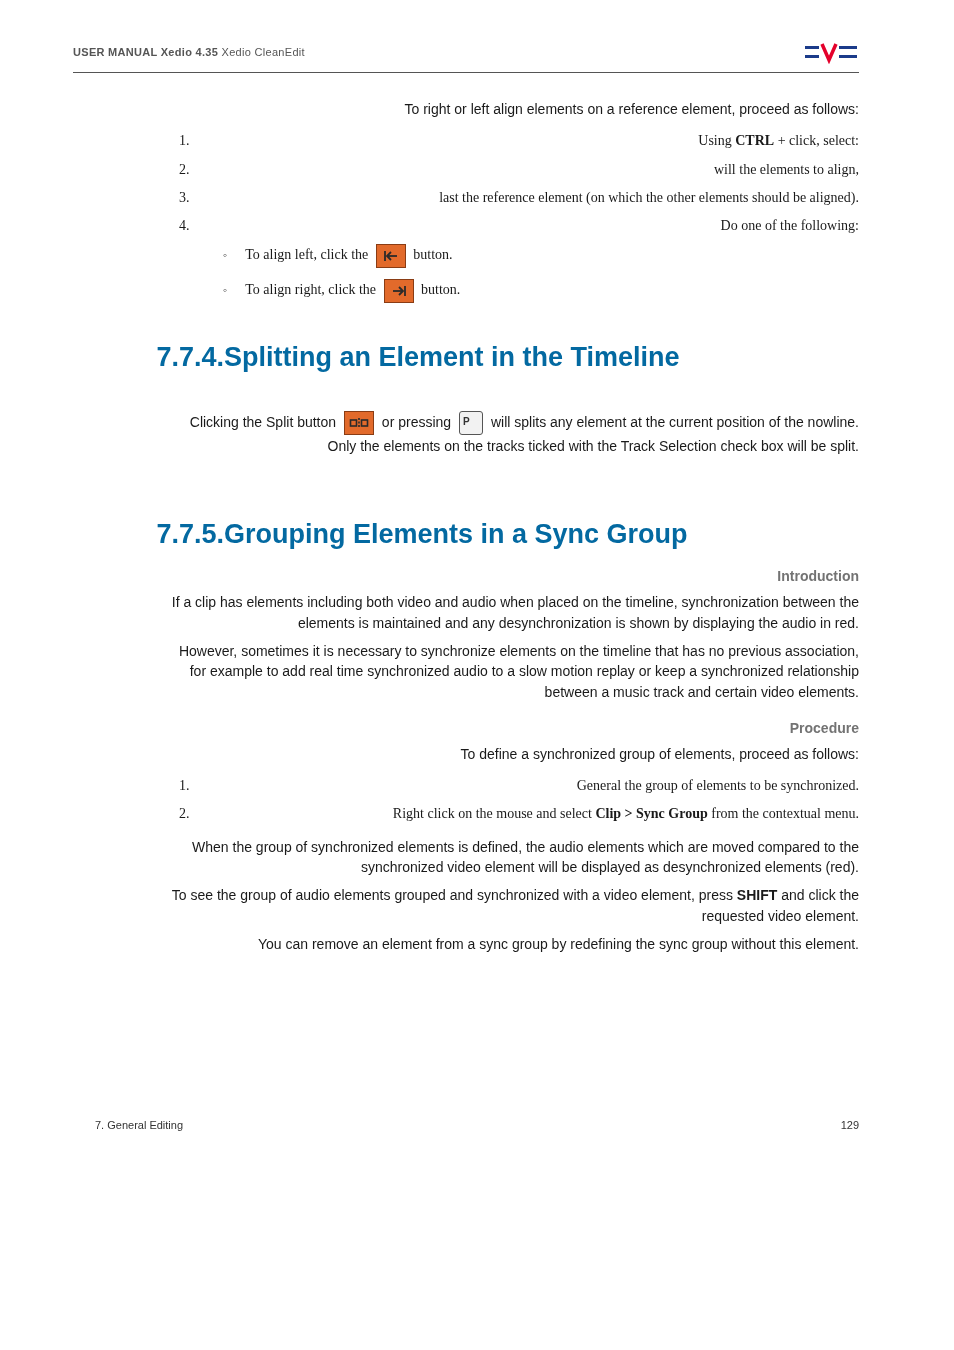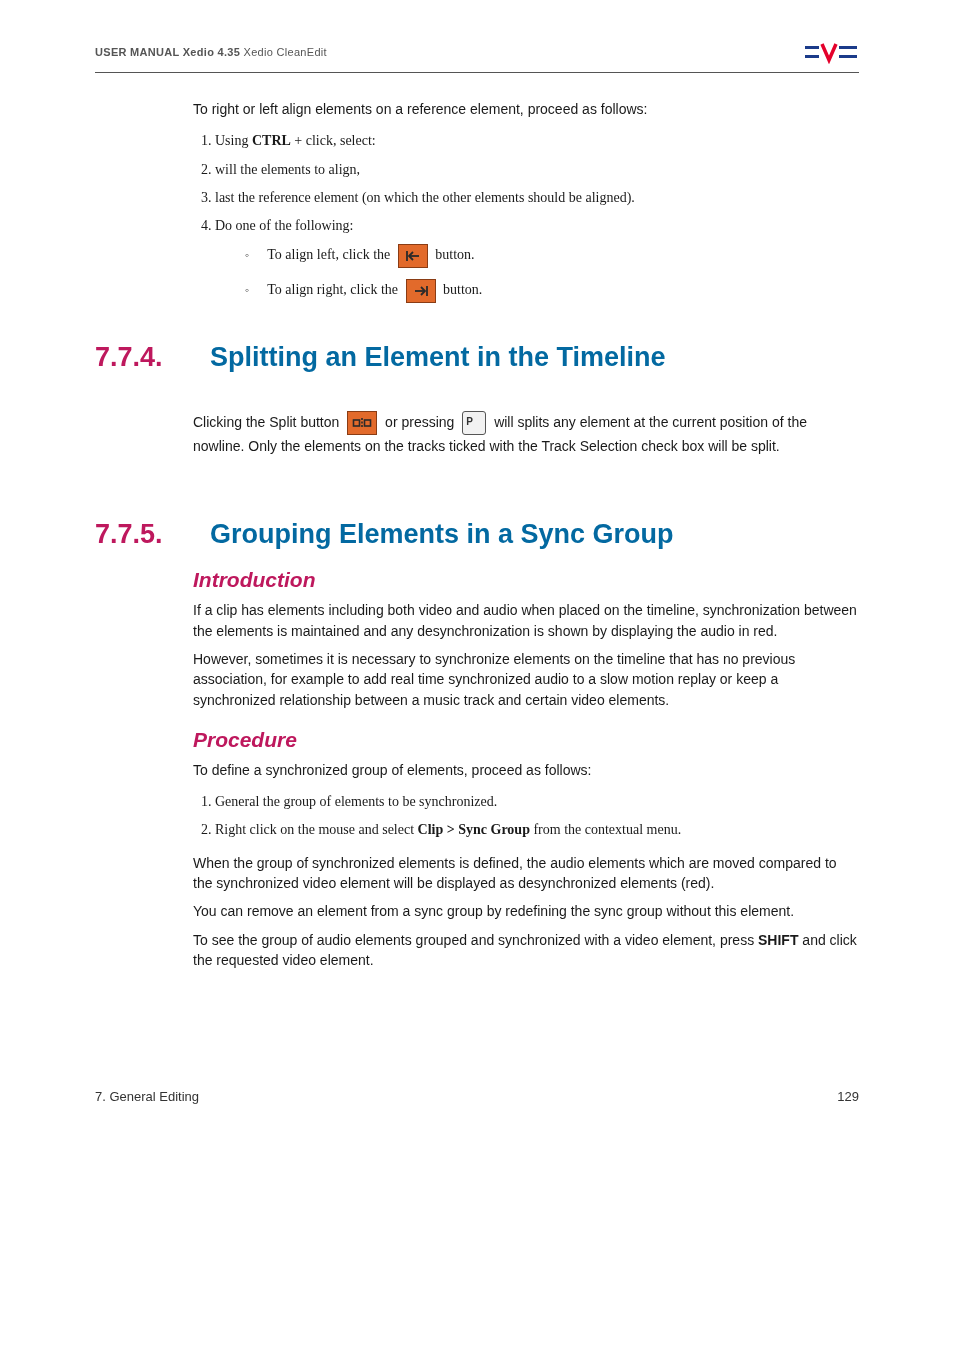--- a/index.html
+++ b/index.html
@@ -8,21 +8,22 @@
     background: #fff;
     font-family: Arial, Helvetica, sans-serif;
     color: #1a1a1a;
     width: 954px;
   }
   .page {
     width: 954px;
     height: 1146px;
     position: relative;
     box-sizing: border-box;
-    padding: 40px 95px 30px 95px;
+    padding: 40px 95px 30px 73px;
+    text-align: right;
   }
   .header-row {
     display: flex;
     align-items: center;
     justify-content: space-between;
     border-bottom: 1px solid #555;
     padding-bottom: 8px;
     margin-bottom: 26px;
   }
   .header-text {
@@ -116,50 +117,50 @@
   .sec-row {
     display: flex;
     align-items: baseline;
     margin: 30px 0 6px 0;
   }
   .sec-num {
     width: 115px;
     flex-shrink: 0;
     font-size: 27px;
     font-weight: bold;
-    color: #be185d;
+    color: #0369a1;
+    margin-left: 36px;
   }
   .sec-title {
     font-size: 27px;
     font-weight: bold;
     color: #0369a1;
   }
 
   .h3 {
-    font-size: 21px;
+    font-size: 14px;
     font-weight: bold;
     margin: 18px 0 8px 0;
-    color: #be185d;
-    font-style: italic;
+    color: #737373;
   }
 
   .inline-para {
     font-size: 14px;
     line-height: 1.6;
   }
   .inline-para b { font-weight: normal; }
 
   .footer {
     position: absolute;
     left: 95px;
     right: 95px;
-    bottom: 42px;
+    bottom: 15px;
     display: flex;
     justify-content: space-between;
-    font-size: 13px;
+    font-size: 11px;
     color: #333;
     border-top: 0;
   }
   .spacer-md { height: 18px; }
 
 </style>
 </head>
 <body>
 
 <div class="page">
@@ -260,25 +261,25 @@
 
     <ol class="num">
       <li>General the group of elements to be synchronized.</li>
       <li>
         <span>Right click on the mouse and select </span><b>Clip &gt; Sync Group</b><span> from the contextual menu.</span>
       </li>
     </ol>
 
     <p class="body-text">When the group of synchronized elements is defined, the audio elements which are moved compared to the synchronized video element will be displayed as desynchronized elements (red).</p>
 
-    <p class="body-text">You can remove an element from a sync group by redefining the sync group without this element.</p>
-
     <p class="body-text">
       <span>To see the group of audio elements grouped and synchronized with a video element, press </span><b>SHIFT</b><span> and click the requested video element.</span>
     </p>
+
+    <p class="body-text">You can remove an element from a sync group by redefining the sync group without this element.</p>
   </div>
 
   <div class="footer">
     <span>7. General Editing</span>
     <span>129</span>
   </div>
 
 </div>
 
 </body></html>

